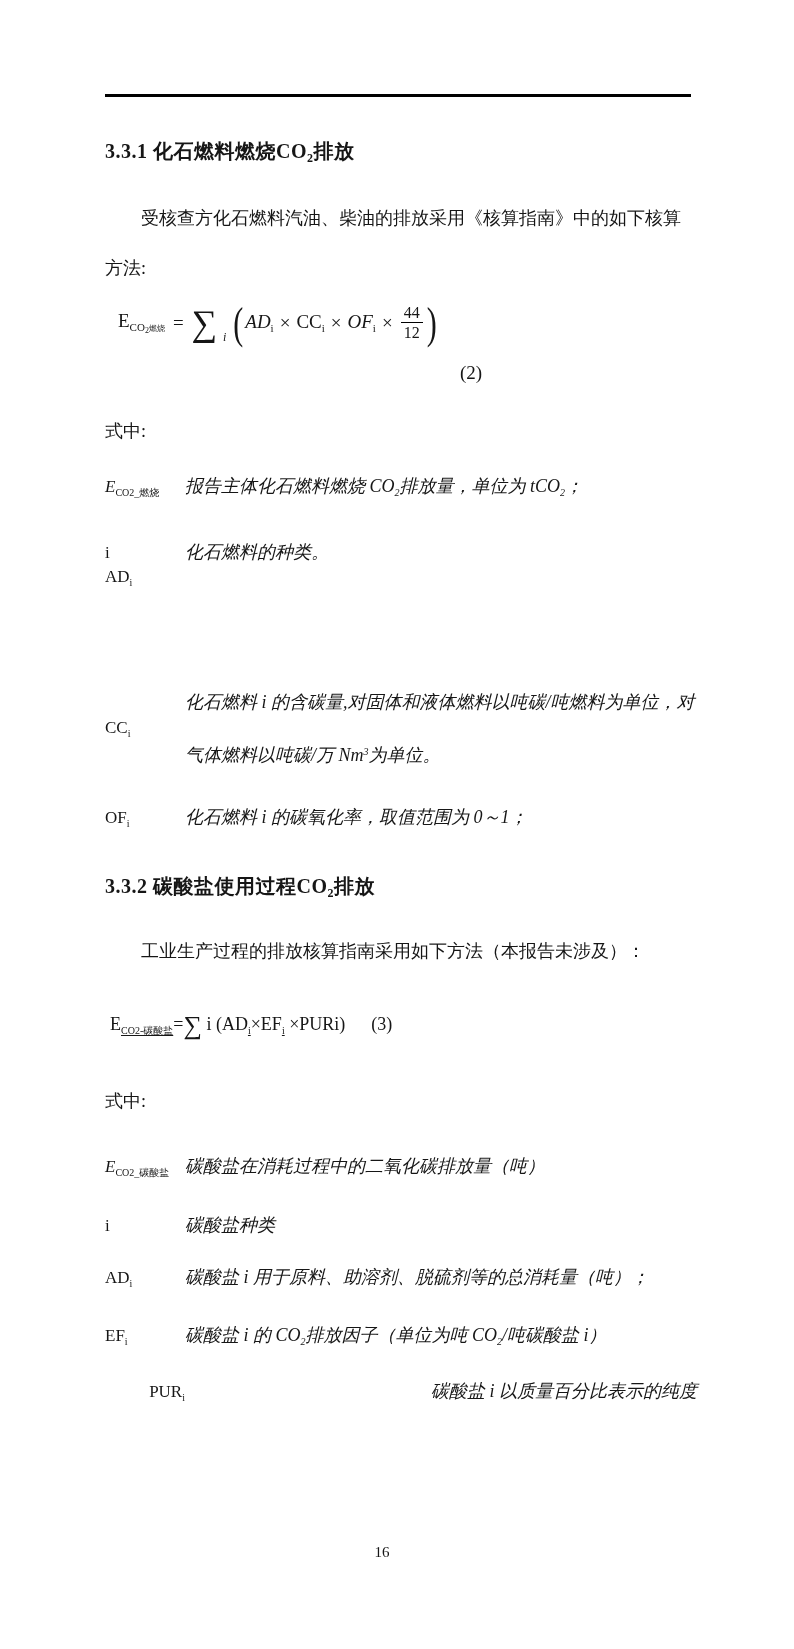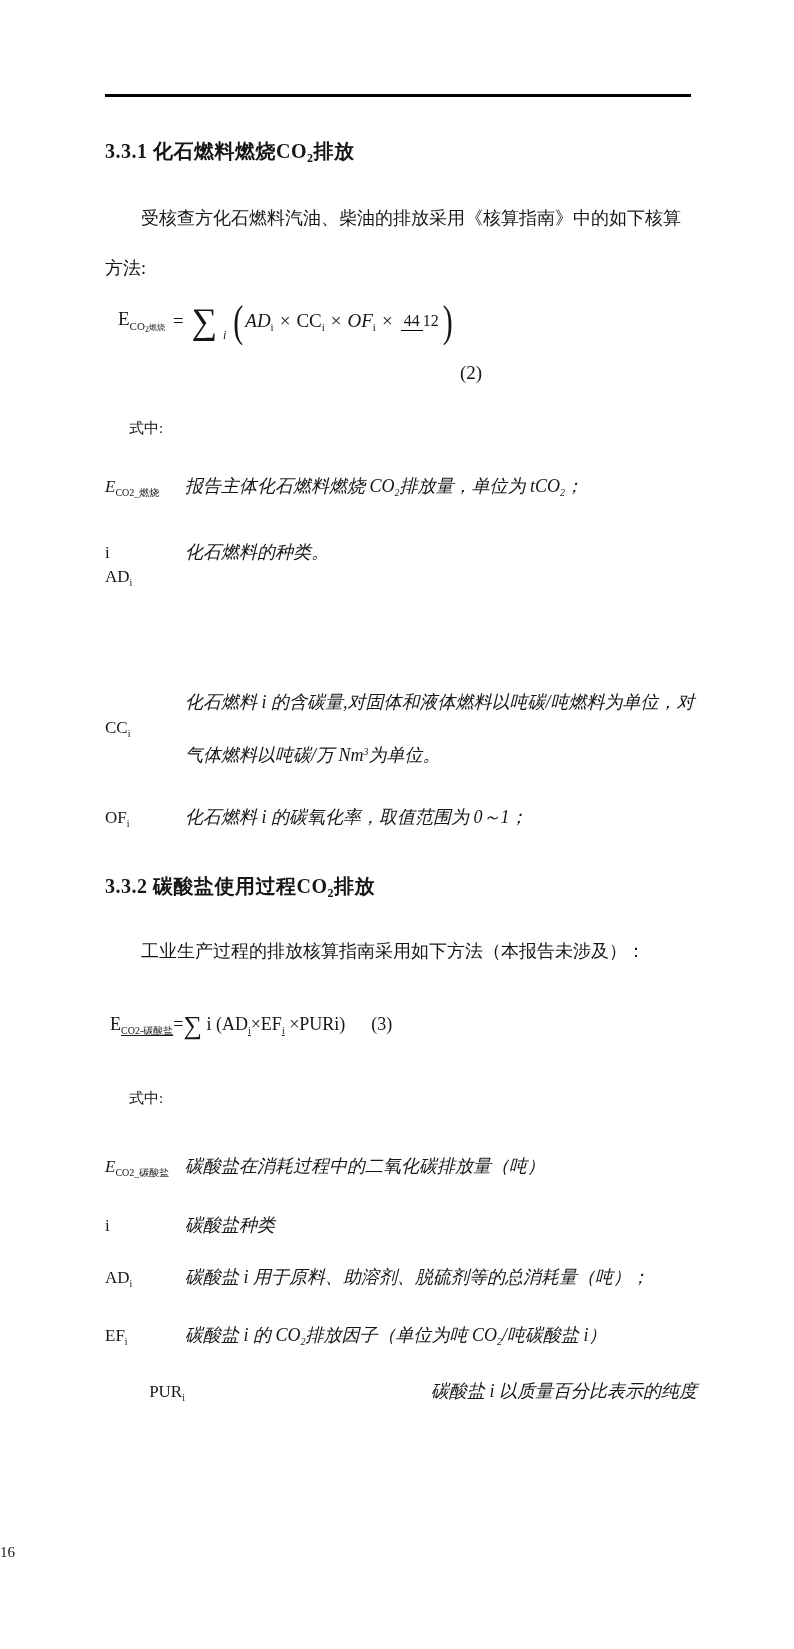--- a/index.html
+++ b/index.html
@@ -6,49 +6,49 @@
   body{
     width:794px;height:1649px;position:relative;background:#ffffff;
     font-family:"Liberation Serif","DejaVu Serif",serif;color:#161616;
     overflow:hidden;
   }
   .abs{position:absolute;left:105px;}
   .rule{top:94px;width:586px;height:3px;background:#000;}
   .sec-h{font-size:20px;font-weight:700;margin:0;white-space:nowrap;letter-spacing:0.5px;}
   .sec-h sub{font-size:12px;font-weight:700;vertical-align:-0.3em;}
   .intro{width:590px;font-size:18px;line-height:50px;text-indent:2em;margin:0;}
-  .where{font-size:15px;margin-left:24px;}
+  .where{font-size:18px;}
   .term{display:flex;width:592px;font-size:18px;align-items:baseline;}
   .term.center{align-items:center;}
   .t-sym{width:80px;flex:none;font-size:17px;line-height:normal;white-space:nowrap;}
   .t-def{width:512px;line-height:50px;font-style:italic;}
   .t-def sub,.t-sym sub{font-size:10px;vertical-align:-0.35em;}
   .t-def sup{font-size:10px;vertical-align:0.6em;}
   .it{font-style:italic;}
   
   .formula2{display:flex;align-items:center;font-size:19px;white-space:nowrap;}
   .f-sub{font-size:11px;vertical-align:-0.4em;}
   .f-sub sub{font-size:8px;vertical-align:-0.3em;}
   .cnsub{font-size:8px;}
   .f-eq{margin:0 8px;}
   .f-sum{position:relative;margin-right:14px;}
   .sigma{font-size:36px;line-height:1;}
   .sumsub{position:absolute;right:-9px;bottom:-4px;font-size:12px;font-style:italic;}
   .bigp{font-size:30px;font-weight:400;display:inline-block;transform:scaleY(1.45);line-height:1;margin:0 2px;}
   .f-x{margin:0 6px;}
   .fsub{font-size:11px;vertical-align:-0.35em;}
-  .frac{display:inline-flex;flex-direction:row;text-align:center;font-size:16px;line-height:1.2;vertical-align:middle;margin:0 2px;}
+  .frac{display:inline-flex;flex-direction:column;text-align:center;font-size:16px;line-height:1.2;vertical-align:middle;margin:0 2px;}
   .frac .num{border-bottom:1.5px solid #000;padding:0 3px;}
   .f-tag{font-size:19px;}
   
   .formula3{font-size:18px;white-space:nowrap;}
   .formula3 sub{font-size:10px;vertical-align:-0.4em;text-decoration:underline;}
   .formula3 .sum{font-size:26px;vertical-align:-0.15em;line-height:1;}
   .formula3 .gap{margin-left:26px;}
-  .footer{position:absolute;left:0;top:1544px;width:732px;font-size:15px;}
+  .footer{position:absolute;left:16px;top:1544px;width:732px;text-align:center;font-size:15px;}
 </style>
 </head>
 <body>
 
 <div class="abs rule"></div>
 
 <h2 class="abs sec-h" style="top:138px;"><span>3.3.1 化石燃料燃烧CO</span><sub>2</sub><span>排放</span></h2>
 
 <p class="abs intro" style="top:193px;">受核查方化石燃料汽油、柴油的排放采用《核算指南》中的如下核算方法:</p>
 

